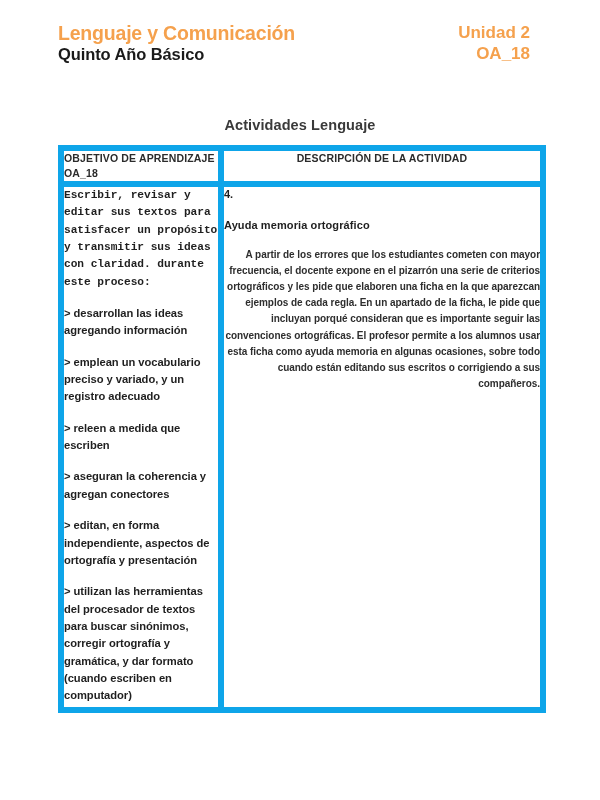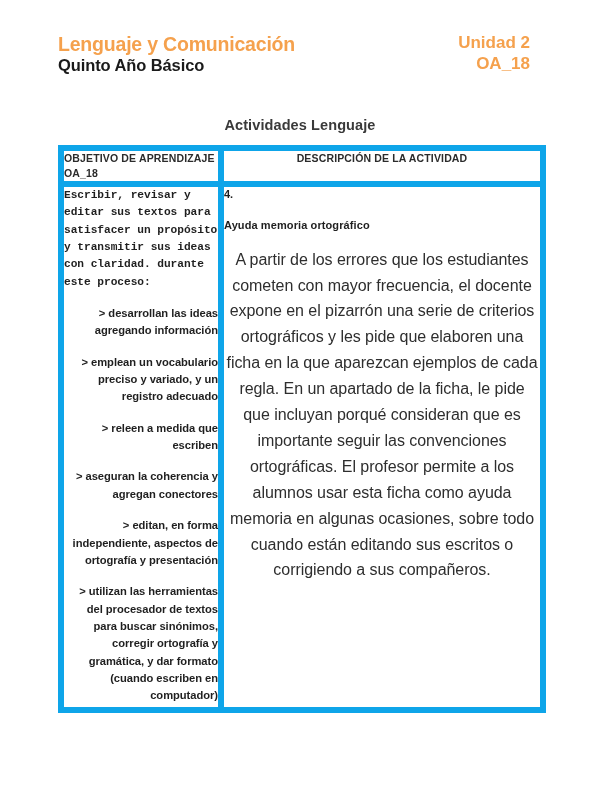--- a/index.html
+++ b/index.html
@@ -23,25 +23,25 @@
     width: 600px;
     height: 800px;
     background: #ffffff;
     overflow: hidden;
   }
 
   
   .doc-header {
     position: absolute;
     left: 58px;
-    top: 34px;
+    top: 23px;
     width: 472px;
     display: flex;
     justify-content: space-between;
-    align-items: flex-start;
+    align-items: center;
     gap: 36px;
   }
   .header-left {
     display: flex;
     flex-direction: column;
     line-height: 1.08;
   }
   .subject-title {
     font-size: 19.5px;
     font-weight: bold;
@@ -146,46 +146,45 @@
     letter-spacing: -0.05px;
     font-family: Liberation Mono, monospace;
   }
   .oa-item {
     font-size: 11.2px;
     font-weight: bold;
     color: #1f1f1f;
     line-height: 1.55;
     margin: 0 0 14px 0;
     letter-spacing: -0.05px;
-    text-align: right;
   }
   .oa-item:last-child { margin-bottom: 0; }
 
   .activity-number {
     font-size: 11px;
     font-weight: bold;
     color: #1f1f1f;
     margin: 0 0 14px 0;
     line-height: 1.4;
   }
   .activity-title {
     font-size: 11px;
     font-weight: bold;
     color: #1f1f1f;
     margin: 16px 0 13px 0;
     line-height: 1.4;
     letter-spacing: 0.1px;
   }
   .activity-body {
-    font-size: 16px;
-    font-weight: normal;
+    font-size: 10px;
+    font-weight: bold;
     color: #2e2e2e;
     line-height: 1.62;
     margin: 0;
-    text-align: center;
+    text-align: right;
     letter-spacing: -0.05px;
   }
 </style>
 </head>
 <body>
 
 <div class="page">
 
   <div class="doc-header">
     <div class="header-left">

